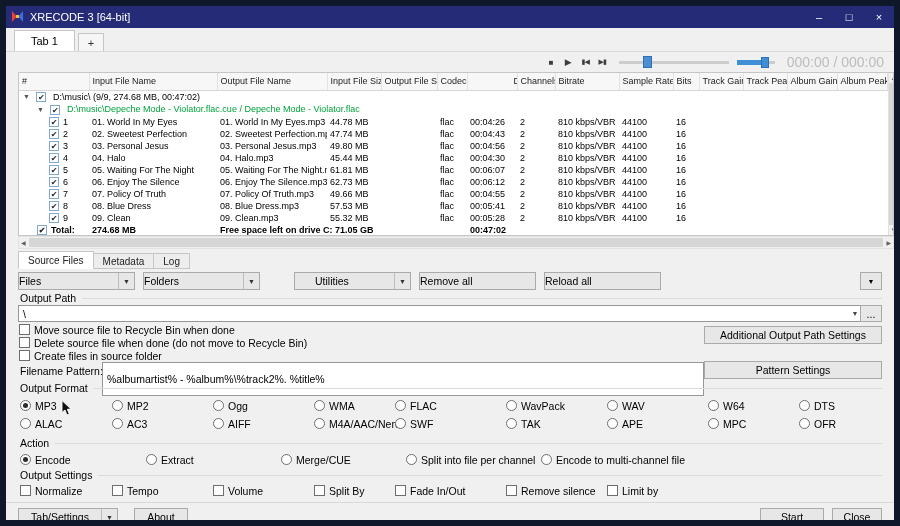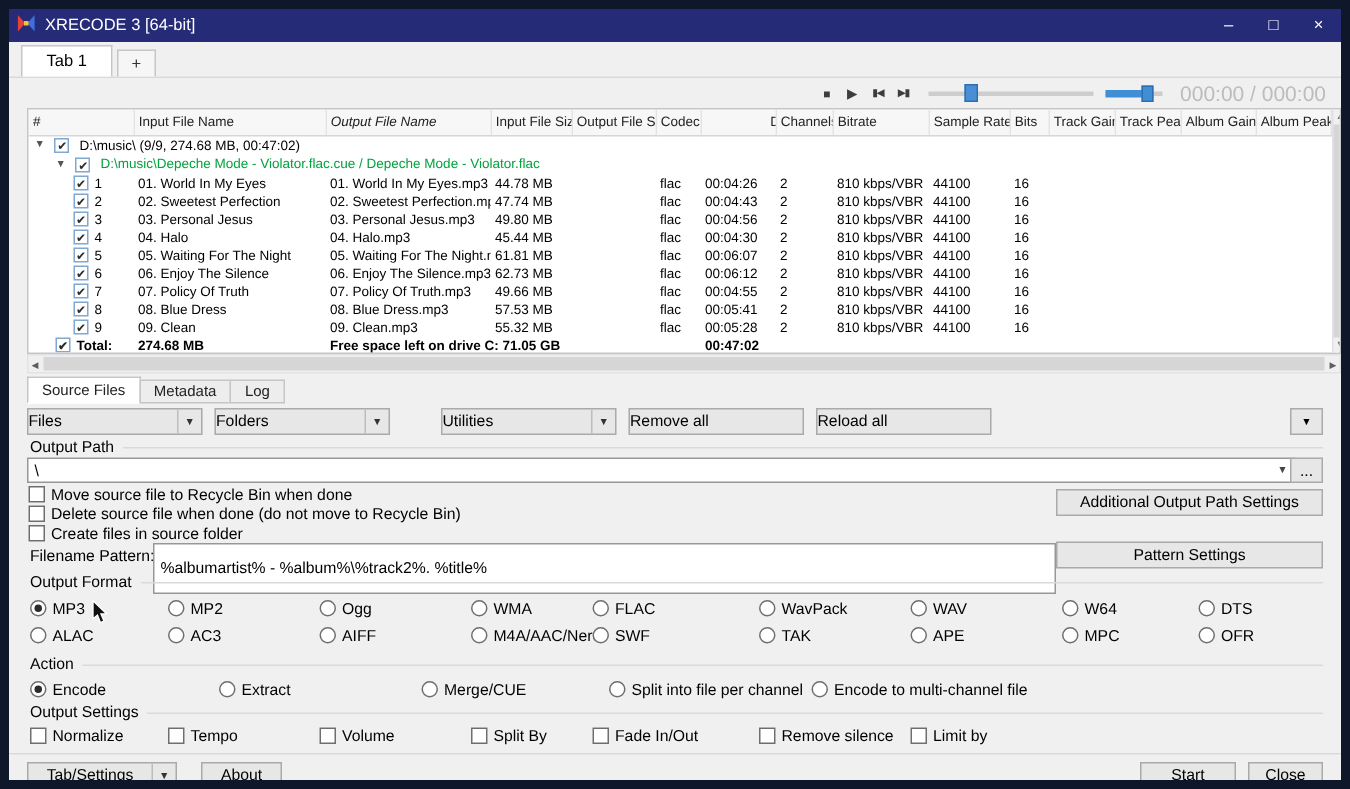--- a/index.html
+++ b/index.html
@@ -60,21 +60,21 @@
   .subtab { height:16px; padding:0 9px; display:flex; align-items:center; font-size:10px; background:#ededed;
     border:1px solid #c6c6c6; margin-right:-1px; color:#222; }
   .subtab.active { height:18px; background:#fff; border-bottom-color:#fff; }
   
   .toolbar { position:absolute; top:266px; left:12px; right:12px; height:18px; display:flex; }
   .tbtn { height:18px; width:117px; background:#e7e7e7; border:1px solid #aaa; display:flex; align-items:center;
     font-size:10.5px; color:#000; }
   .tbtn .tlabel { flex:1; text-align:left; }
   .split-arrow { width:16px; height:100%; display:flex; align-items:center; justify-content:center;
     font-size:7px; color:#333; border-left:1px solid #bdbdbd; }
-  .ml8 { margin-left:8px; } .ml34 { margin-left:34px; }
+  .ml8 { margin-left:8px; } .ml34 { margin-left:34px;padding-left:20px; }
   .tb-more { margin-left:auto; width:22px; justify-content:center; font-size:7px; }
   
   .ghdr { position:absolute; left:14px; right:12px; display:flex; align-items:center; gap:6px; font-size:10.5px; color:#000; }
   .ghdr::after { content:""; flex:1; border-top:1px solid #dadada; }
   
   .combo { position:absolute; top:299px; left:12px; width:846px; height:17px; background:#fff;
     border:1px solid #979797; display:flex; align-items:center; padding-left:4px; font-size:10.5px; }
   .combo-arrow { margin-left:auto; width:16px; height:100%; display:flex; align-items:center; justify-content:center;
     font-size:7px; color:#444; }
   .btn { position:absolute; background:#e7e7e7; border:1px solid #aaa; display:flex; align-items:center;
@@ -164,21 +164,21 @@
     </div>
     <span class="time">000:00 / 000:00</span>
   </div>
 
   <div class="tablewrap">
     <table>
       <thead>
         <tr>
             <th style="width: 70px;">#</th>
             <th style="width: 128px;">Input File Name</th>
-            <th style="width: 110px; font-style: italic;">Output File Name</th>
+            <th style="width: 110px;">Output File Name</th>
             <th style="width: 54px;">Input File Size</th>
             <th style="width: 56px;">Output File Size</th>
             <th style="width: 30px;">Codec</th>
             <th style="width: 42px; padding-left: 46px;">Duration</th>
             <th style="width: 38px;">Channels</th>
             <th style="width: 64px;">Bitrate</th>
             <th style="width: 54px; text-align: center;">Sample Rate</th>
             <th style="width: 26px;">Bits</th>
             <th style="width: 44px;">Track Gain</th>
             <th style="width: 44px;">Track Peak</th>

